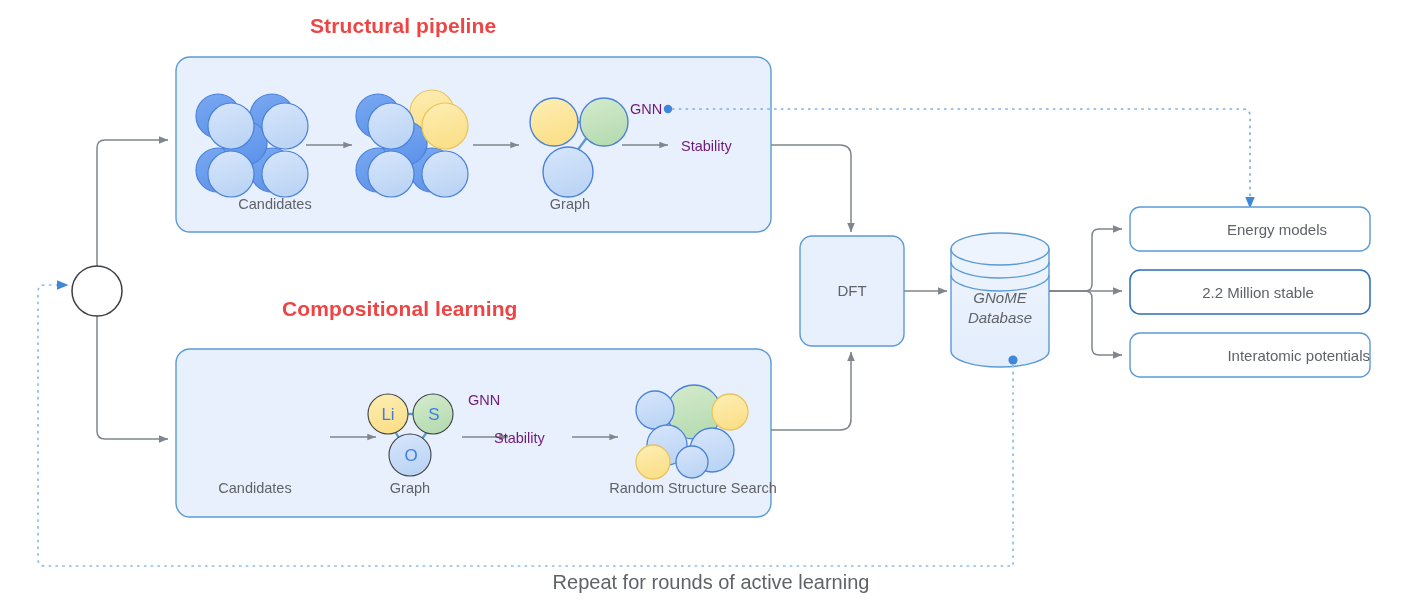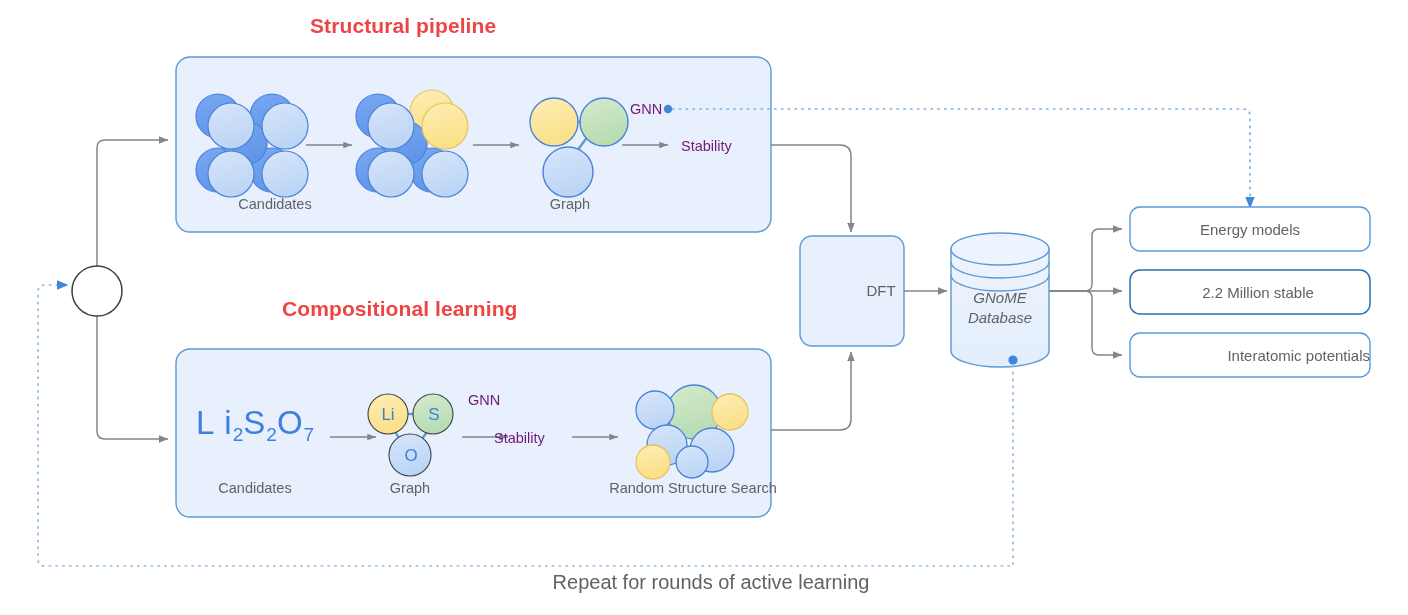--- a/index.html
+++ b/index.html
@@ -253,46 +253,43 @@
   <div class="pipeline-title" id="title-compositional">Compositional learning</div>
 
   <div class="stage-caption" style="left:195px; top:196px; width:160px;">Candidates</div>
 
   <div class="stage-caption" style="left:500px; top:196px; width:140px;">Graph</div>
 
   <div class="inline-label" style="left:630px; top:101px;">GNN</div>
 
   <div class="inline-label" style="left:681px; top:138px;">Stability</div>
 
-  <div class="formula" style="left:196px; top:404px;">
-    <span>L i<sub>2</sub></span><span>S<sub>2</sub></span><span>O<sub>7</sub></span>
-  </div>
 
   <div class="node-letter" style="left:373px; top:405px; width:30px;">Li</div>
   <div class="node-letter" style="left:419px; top:405px; width:30px;">S</div>
   <div class="node-letter" style="left:396px; top:446px; width:30px;">O</div>
 
   <div class="inline-label" style="left:468px; top:392px;">GNN</div>
 
   <div class="inline-label" style="left:494px; top:430px;">Stability</div>
 
   <div class="stage-caption" style="left:185px; top:480px; width:140px;">Candidates</div>
 
   <div class="stage-caption" style="left:345px; top:480px; width:130px;">Graph</div>
 
   <div class="stage-caption" style="left:603px; top:480px; width:180px;">Random Structure Search</div>
 
-  <div class="box-label" style="left:829px; top:282px; width:104px;">DFT</div>
+  <div class="box-label" style="left:800px; top:282px; width:104px;">DFT</div>
 
   <div style="position:absolute; left:951px; top:288px; width:98px;font-style:italic;">
     <div class="db-text" style="position:static;">GNoME</div>
     <div class="db-text" style="position:static;">Database</div>
   </div>
 
-  <div style="position:absolute; left:1130px; top:221px; width:240px;">
+  <div style="position:absolute; left:1130px; top:221px; width:240px;padding-left:27px;">
     <div class="out-box-text" style="position:static;">Energy models</div>
   </div>
   <div style="position:absolute; left:1130px; top:284px; width:240px;">
     <div class="out-box-text" style="position:static;padding-left:8px;">2.2 Million stable</div>
   </div>
   <div style="position:absolute; left:1130px; top:347px; width:240px;">
     <div class="out-box-text" style="position:static;text-align:right;">Interatomic potentials</div>
   </div>
 
   <div id="bottom-caption">Repeat for rounds of active learning</div>

